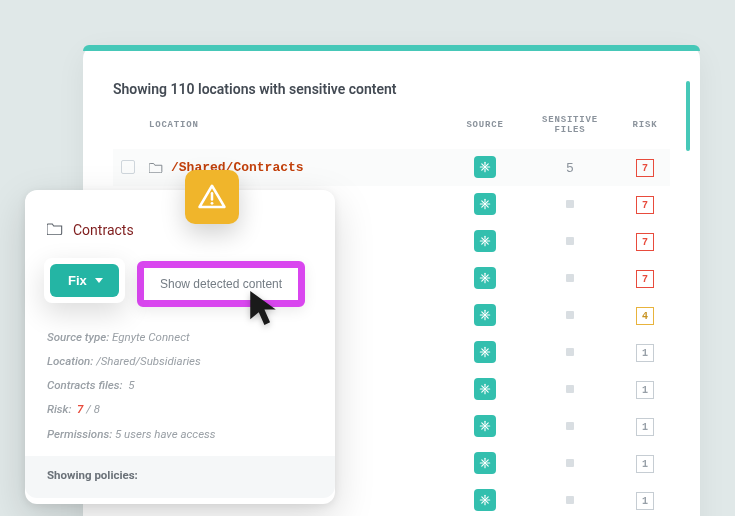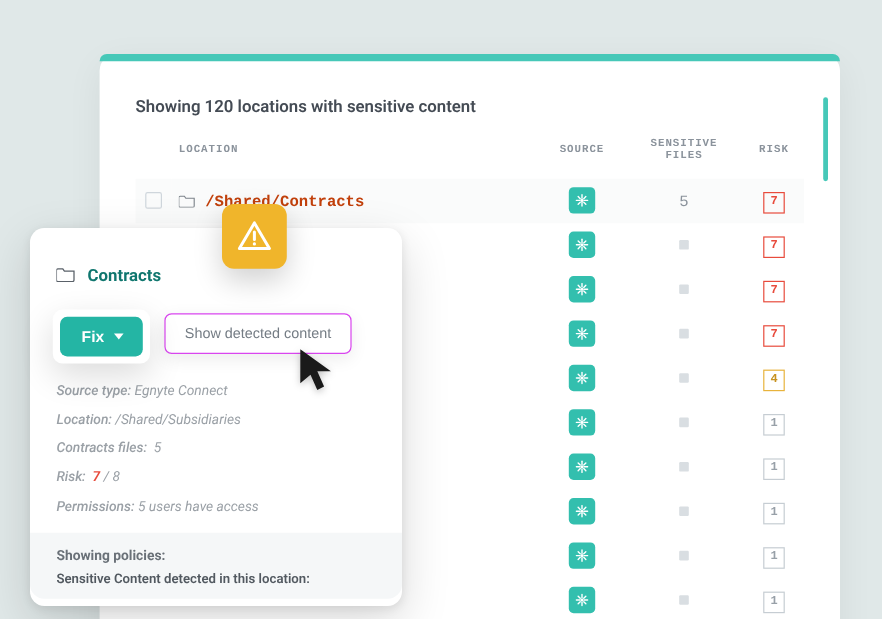--- a/index.html
+++ b/index.html
@@ -91,34 +91,34 @@
     border-radius: 12px;
     box-shadow: 0 14px 40px rgba(0,0,0,0.15), 0 2px 8px rgba(0,0,0,0.08);
     padding: 30px 20px 6px 22px;
     z-index: 5;
   }
   .pop-h {
     display: flex; align-items: center; gap: 10px;
     margin-bottom: 22px;
   }
   .pop-h .fi svg { width:16px; height:14px; }
-  .pop-h .name { font-size: 14px; font-weight:700; color:#0f766e; }
+  .pop-h .name { font-size: 14px; font-weight:400; color:#7f1d1d; }
 
   .actions { display:flex; align-items:center; gap:12px; margin-bottom:18px; }
   .fix-btn {
     background: #24b5a4; color:#fff; border:none; border-radius:6px;
     padding: 9px 16px 9px 18px; font-size:13px; font-weight:600;
     display:flex; align-items:center; gap:8px; cursor:pointer;
   }
   .fix-btn .caret {
     width:0;height:0;border-left:4px solid transparent;border-right:4px solid transparent;
     border-top:5px solid #fff;
   }
   .show-btn {
-    background:#fff; color:#747c84; border:1px solid #d946ef; border-radius:6px;
+    background:#fff; color:#747c84; border:7px solid #d946ef; border-radius:6px;
     padding: 9px 16px; font-size:12px; cursor:pointer;
     box-shadow: 0 4px 14px rgba(0,0,0,0.08);
   }
 
   .meta { font-size: 11.5px; color:#9aa0a6; line-height: 2.1; font-style: italic; }
   .meta b { color:#9aa0a6; font-weight:500; }
   .meta .r7 { color:#e84b3c; font-weight:600; }
   .matched {
     background:#f5f7f8; margin: 10px -20px 0 -22px; padding: 12px 22px 10px 22px;
     border-radius: 0 0 12px 12px;
@@ -146,21 +146,21 @@
     position:absolute; left:246px; top:288px; z-index:8;
   }
   .cursor svg { width:34px; height:40px; filter: drop-shadow(0 2px 3px rgba(0,0,0,0.25)); }
 </style>
 </head>
 <body>
 
 <div class="panel">
   <div class="top-stripe"></div>
   <div class="scroll-indicator"></div>
-  <div class="title">Showing 120 locations with sensitive content</div>
+  <div class="title">Showing 110 locations with sensitive content</div>
 
   <table>
     <thead>
       <tr>
         <th style="width:30px"></th>
         <th>LOCATION</th>
         <th class="center" style="width:70px">SOURCE</th>
         <th class="center" style="width:100px">SENSITIVE FILES</th>
         <th class="center" style="width:50px">RISK</th>
       </tr>
@@ -400,21 +400,20 @@
   <div class="meta">
     <div><b>Source type:</b> <span>Egnyte Connect</span></div>
     <div><b>Location:</b> <span>/Shared/Subsidiaries</span></div>
     <div><b>Contracts files:</b> &nbsp;<span>5</span></div>
     <div><b>Risk:</b> &nbsp;<span class="r7">7</span> <span>/ 8</span></div>
     <div><b>Permissions:</b> <span>5 users have access</span></div>
   </div>
 
   <div class="matched">
     <div class="h">Showing policies:</div>
-    <div class="s">Sensitive Content detected in this location:</div>
   </div>
 </div>
 
 <div class="fix-wrap">
   <button class="fix-btn">
     <span>Fix</span>
     <span class="caret"></span>
   </button>
 </div>
 

